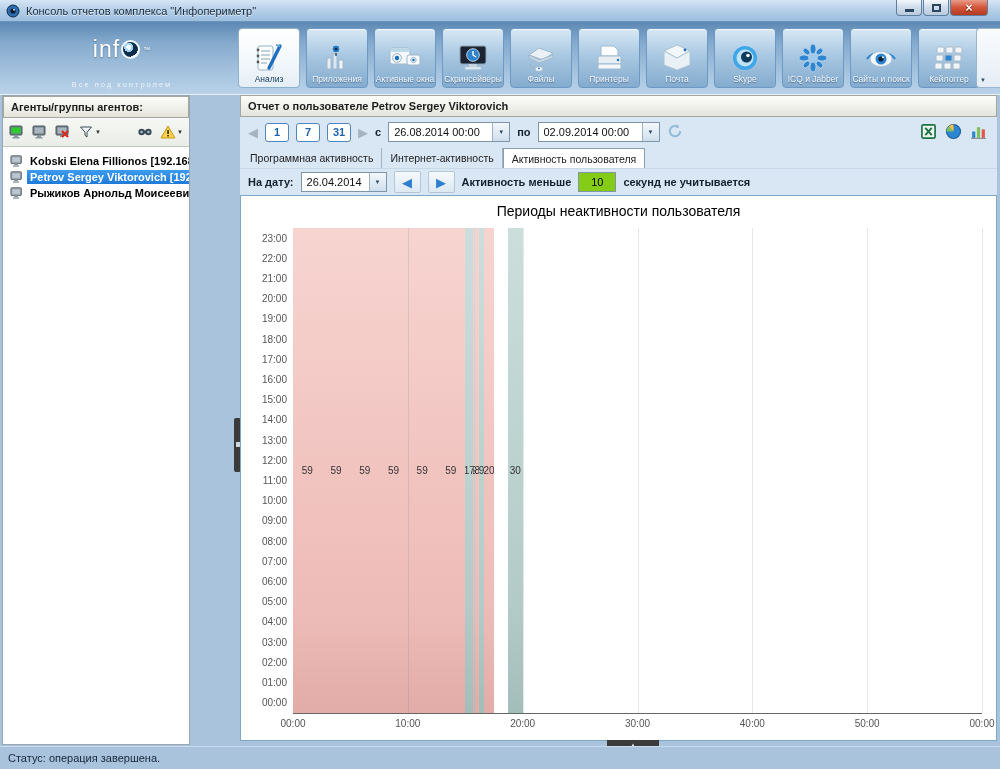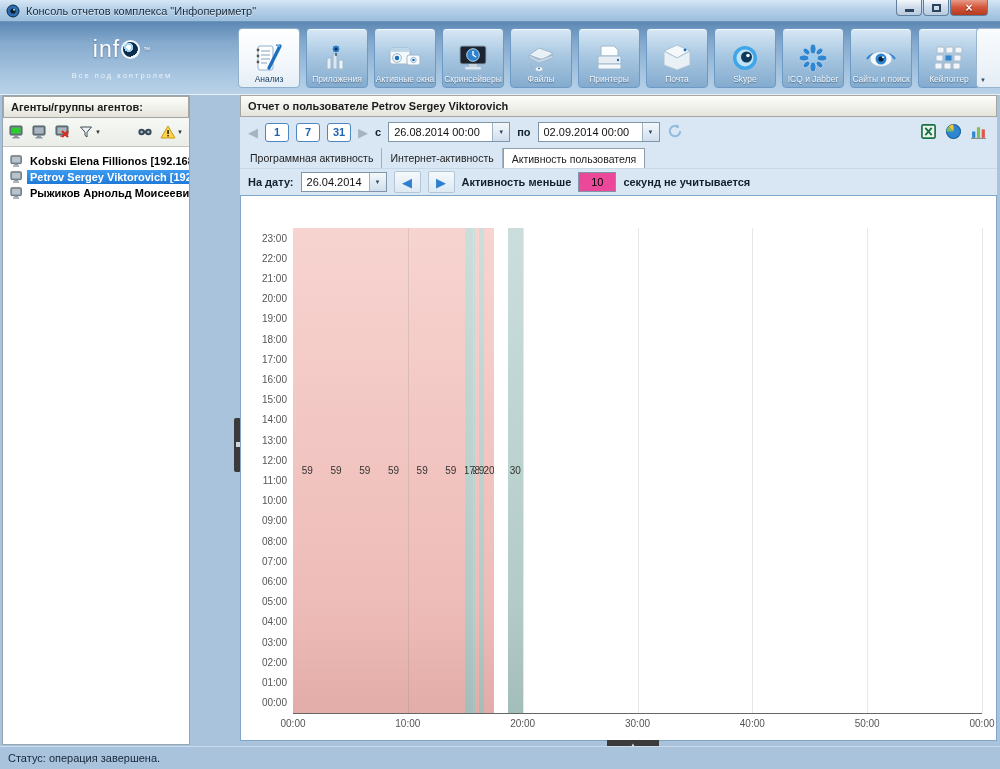--- a/index.html
+++ b/index.html
@@ -22,21 +22,21 @@
 
   
   .toolbar { position:absolute; left:0; top:22px; width:1000px; height:73px;
     background:linear-gradient(180deg,#5d88b4 0%,#86abce 30%,#a9c6e1 75%,#b9d2e8 100%);
     border-bottom:1px solid #e7eff7; }
   .logo { position:absolute; left:32px; top:14px; width:180px; text-align:center; color:#fff; }
   .logo-line { font-size:23px; font-weight:normal; letter-spacing:1px; text-shadow:0 1px 2px rgba(0,30,60,.4); display:flex; align-items:center; justify-content:center; }
   .logo-eye { display:inline-block; width:19px; height:19px; border-radius:50%; background:radial-gradient(circle at 38% 35%, #ffffff 0 18%, #9fd3f2 19% 34%, #0d2c49 35% 70%, #e8f2fa 71%); margin:0 1px; border:2px solid #f2f8fd; }
   .logo-caps { font-size:19px; letter-spacing:1px; }
   .logo-tm { font-size:7px; vertical-align:top; margin-left:2px; }
-  .logo-tag { font-size:7.5px; letter-spacing:2px; color:#eaf3fb; margin-top:8px; }
+  .logo-tag { font-size:7.5px; letter-spacing:2px; color:#eaf3fb; margin-top:17px; }
   .ribbon { position:absolute; left:238px; top:6px; display:flex; gap:6px; }
   .rbtn { width:62px; height:60px; border-radius:4px; border:1px solid #6d9ac4;
     background:linear-gradient(180deg,#d8e8f5 0%,#a9c8e2 45%,#84abce 100%);
     box-shadow:inset 0 1px 0 rgba(255,255,255,.7); display:flex; flex-direction:column; align-items:center; justify-content:flex-end; padding-bottom:3px; cursor:pointer; }
   .rbtn.active { background:linear-gradient(180deg,#ffffff 0%,#f2f7fb 60%,#e4eef6 100%); border-color:#8fb0cc; }
   .ricon { width:38px; height:32px; display:flex; align-items:center; justify-content:center; }
   .ricon svg { width:36px; height:30px; display:block; }
   .rlabel { font-size:8.5px; color:#f2f7fc; text-shadow:0 1px 1px rgba(10,40,70,.5); white-space:nowrap; }
   .rbtn.active .rlabel { color:#16395c; text-shadow:none; }
   .ribbon-overflow { position:absolute; right:0; top:6px; width:24px; height:60px; border-radius:4px 0 0 4px; border:1px solid #9ab6cf; border-right:none;
@@ -80,21 +80,21 @@
   .refresh-ico svg { width:16px; height:16px; }
   .export-group { position:absolute; right:10px; top:6px; display:flex; gap:8px; }
   .export-group svg { width:17px; height:17px; cursor:pointer; }
 
   .tabs { height:21px; background:#d9e7f4; display:flex; align-items:flex-end; padding-left:2px; }
   .tab { height:20px; display:flex; align-items:center; padding:0 8px; font-size:10.5px; color:#222; border-right:1px solid #9fb0bf; cursor:pointer; }
   .tab.active { background:#fff; border:1px solid #8c9dac; border-bottom:none; border-right:1px solid #8c9dac; font-size:10.5px; }
 
   .row2 { height:27px; background:#d9e7f4; display:flex; align-items:center; padding:0 8px; gap:7px; border-top:1px solid #c7d8e8; }
   .bluenav { width:27px; height:22px; border:1px solid #b4c6d6; border-radius:2px; background:linear-gradient(180deg,#f5f9fc,#dde9f3); color:#2f7fd0; font-size:13px; display:flex; align-items:center; justify-content:center; cursor:pointer; }
-  .numinput { width:38px; height:20px; border:1px solid #7e95aa; background:#ec4899; text-align:center; font-size:11px; font-family:inherit; }
+  .numinput { width:38px; height:20px; border:1px solid #7e95aa; background:#84cc16; text-align:center; font-size:11px; font-family:inherit; }
 
   
   .chart-panel { flex:1; background:#fff; border:1px solid #7fa5c7; position:relative; }
   .chart-title { position:absolute; top:7px; left:0; width:100%; text-align:center; font-size:14px; color:#000; }
   .plot { position:absolute; left:52px; right:14px; top:32px; bottom:26px; border-bottom:1px solid #666; }
   .rows-wrap { position:absolute; inset:0; display:flex; flex-direction:row; }
   .crow { flex:1; position:relative; }
   .seg { position:absolute; top:0; bottom:0; display:flex; align-items:center; justify-content:center; font-size:10px; color:#333; overflow:hidden; }
   .seg.inactivity { background:linear-gradient(180deg,#f7d4d0 0%,#f1c4c0 50%,#eebcb8 78%,#e2aca8 100%); }
   .seg.activity  { background:linear-gradient(180deg,#ccdedc 0%,#bbd2cf 50%,#b3cbc8 78%,#a3bdba 100%); }
@@ -455,20 +455,21 @@
       <span class="combo-dd">▼</span>
     </span>
     <span class="bluenav">◀</span>
     <span class="bluenav">▶</span>
     <span class="lbl-bold">Активность меньше</span>
     <input class="numinput" value="10" style="">
     <span class="lbl-bold">секунд не учитывается</span>
   </div>
 
   <div class="chart-panel">
+    <div class="chart-title">Периоды неактивности пользователя</div>
     <div class="plot">
       <div class="ylabels">
           <div class="ylab">23:00</div>
           <div class="ylab">22:00</div>
           <div class="ylab">21:00</div>
           <div class="ylab">20:00</div>
           <div class="ylab">19:00</div>
           <div class="ylab">18:00</div>
           <div class="ylab">17:00</div>
           <div class="ylab">16:00</div>

